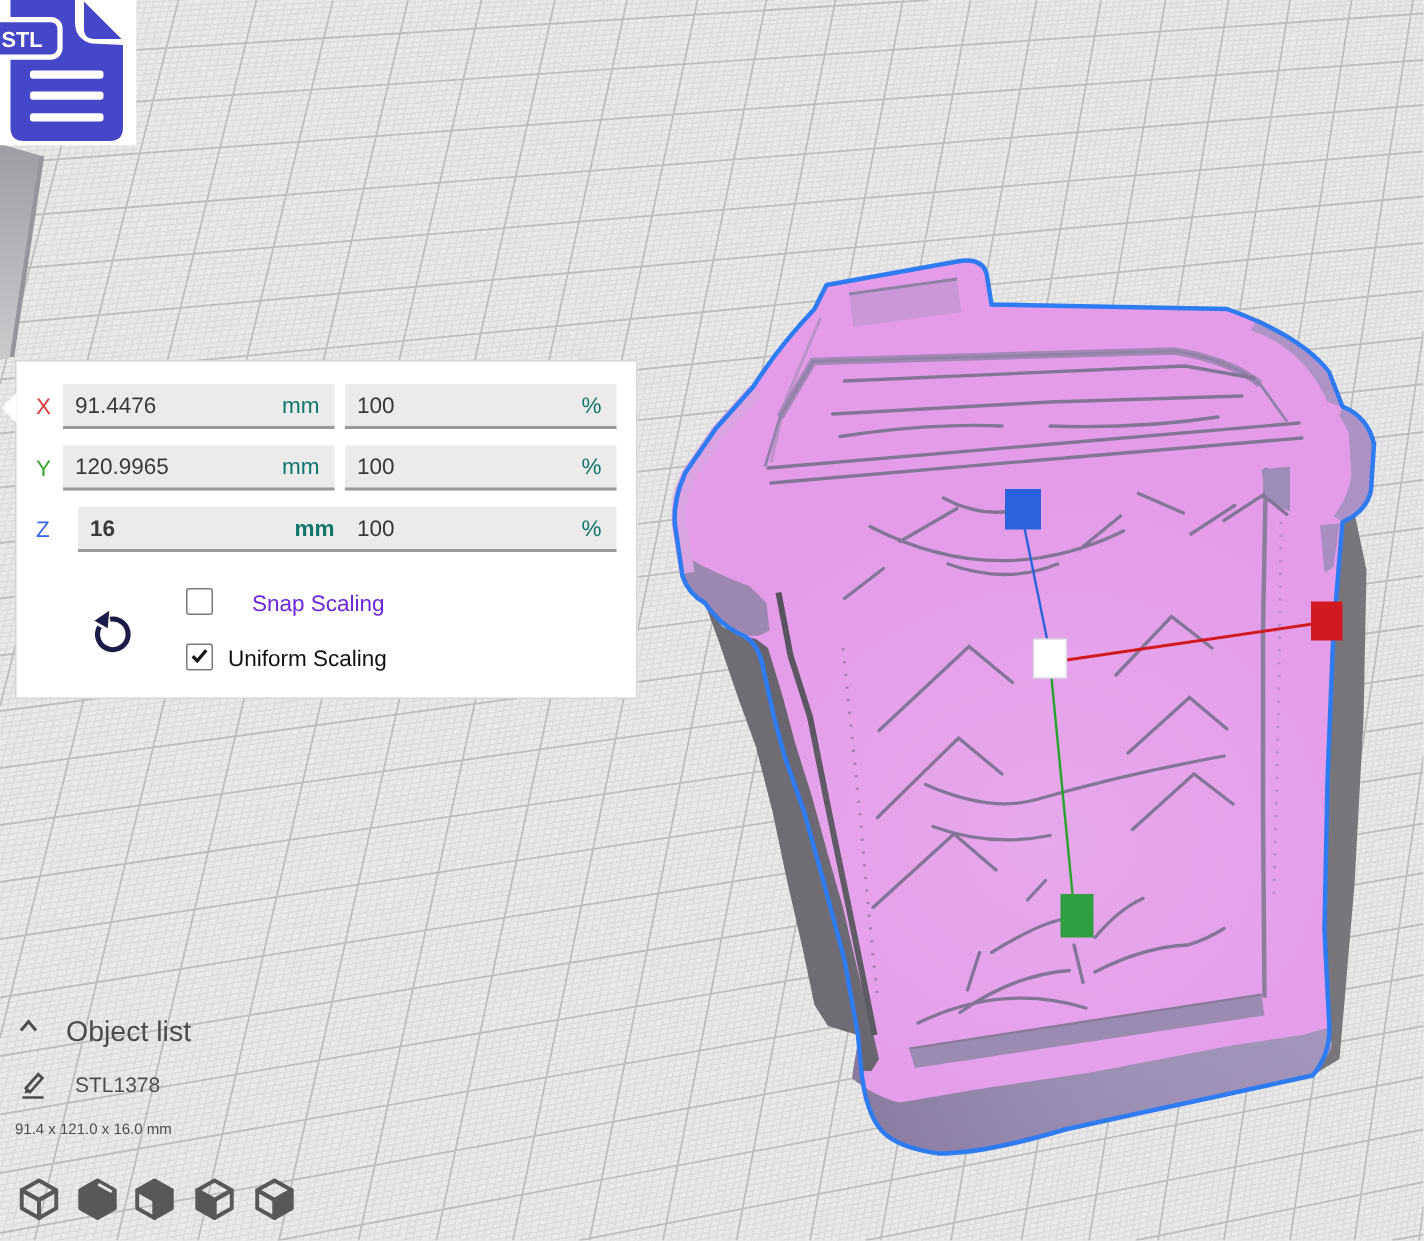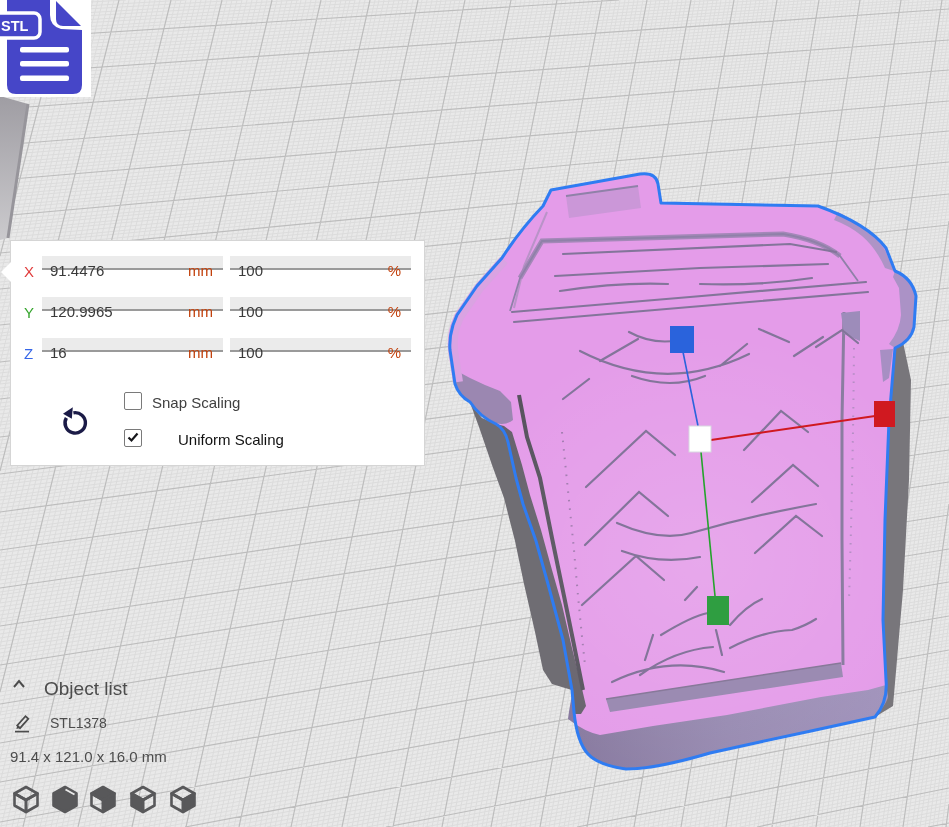--- a/index.html
+++ b/index.html
@@ -1,19 +1,19 @@
 <!DOCTYPE html>
 <html><head><meta charset="utf-8">
 <style>
 html,body{margin:0;padding:0;width:949px;height:827px;overflow:hidden;
 font-family:"Liberation Sans",sans-serif;background:#e9e9e9;}
 .abs{position:absolute;}
-.fld{position:absolute;width:181px;height:14px;background:#ebebeb;border-bottom:2px solid #9a9a9a;
+.fld{position:absolute;width:181px;height:30px;background:#ebebeb;border-bottom:2px solid #9a9a9a;
 font-size:15px;color:#3a3a3a;line-height:30px;padding-left:8px;box-sizing:border-box;}
-.fld .unit{position:absolute;right:10px;color:#c2410c;}
+.fld .unit{position:absolute;right:10px;color:#0f766e;}
 </style></head>
 <body>
 <svg class="abs" style="left:0;top:0" width="949" height="827" viewBox="0 0 949 827">
  <rect x="0" y="0" width="949" height="827" fill="#e9e9e9"></rect>
  <path d="M2 0L0 9M8 0L0 29M19 0L0 70M24 0L-0 90M29 0L0 111M35 0L0 131M40 0L0 152M45 0L0 173M51 0L0 194M56 0L0 214M61 0L0 235M72 0L0 277M77 0L0 299M82 0L0 320M88 0L-0 341M93 0L0 363M98 0L0 384M103 0L-0 406M109 0L0 427M114 0L0 449M124 0L0 492M129 0L0 514M135 0L0 536M140 0L0 558M145 0L0 580M150 0L0 603M155 0L0 625M160 0L0 647M166 0L0 670M176 0L0 715M181 0L0 738M186 0L0 760M191 0L0 783M196 -0L0 806M201 0L1 827M206 0L6 827M211 0L12 827M217 0L17 827M227 0L28 827M232 0L34 827M237 0L40 827M242 0L45 827M247 0L51 827M252 0L56 827M257 0L62 827M262 0L67 827M267 0L73 827M277 0L84 827M282 0L89 827M287 0L95 827M292 0L100 827M297 0L105 827M301 0L111 827M306 0L116 827M311 0L122 827M316 0L127 827M326 0L138 827M331 0L143 827M336 0L149 827M341 0L154 827M346 0L159 827M350 0L165 827M355 0L170 827M360 0L175 827M365 0L181 827M375 0L191 827M379 0L197 827M384 0L202 827M389 0L207 827M394 0L213 827M399 0L218 827M403 0L223 827M408 0L228 827M413 0L234 827M422 0L244 827M427 0L249 827M432 0L255 827M437 0L260 827M441 0L265 827M446 0L270 827M451 0L275 827M455 0L280 827M460 0L286 827M470 0L296 827M474 0L301 827M479 0L306 827M484 0L311 827M488 0L317 827M493 0L322 827M498 0L327 827M502 0L332 827M507 0L337 827M516 0L347 827M521 0L352 827M525 0L357 827M530 0L362 827M534 0L367 827M539 0L372 827M544 0L377 827M548 0L383 827M553 0L388 827M562 0L398 827M566 0L403 827M571 0L408 827M575 0L413 827M580 0L418 827M584 0L423 827M589 0L427 827M593 0L432 827M598 0L437 827M607 0L447 827M611 0L452 827M616 0L457 827M620 0L462 827M625 0L467 827M629 0L472 827M634 0L477 827M638 0L482 827M643 0L486 827M651 0L496 827M656 0L501 827M660 0L506 827M665 0L511 827M669 0L516 827M673 0L520 827M678 0L525 827M682 0L530 827M686 0L535 827M695 0L545 827M700 0L549 827M704 0L554 827M708 0L559 827M713 0L564 827M717 0L568 827M721 0L573 827M726 0L578 827M730 0L583 827M738 0L592 827M743 0L597 827M747 0L602 827M751 0L606 827M756 0L611 827M760 0L616 827M764 0L620 827M768 0L625 827M773 0L630 827M781 0L639 827M785 0L644 827M789 0L648 827M794 0L653 827M798 0L658 827M802 0L662 827M806 0L667 827M811 0L672 827M815 0L676 827M823 0L685 827M827 0L690 827M831 0L695 827M836 0L699 827M840 0L704 827M844 0L708 827M848 0L713 827M852 0L717 827M856 0L722 827M864 0L731 827M869 0L736 827M873 0L740 827M877 -0L745 827M881 -0L749 827M885 0L754 827M889 0L758 827M893 0L763 827M897 0L767 827M905 0L776 827M909 -0L780 827M913 0L785 827M918 0L789 827M922 -0L794 827M926 0L798 827M930 -0L803 827M934 0L807 827M938 0L812 827M946 -0L820 827M949 4L825 827M949 31L829 827M949 58L834 827M949 85L838 827M949 112L842 827M949 139L847 827M949 166L851 827M949 193L855 827M949 249L864 827M949 276L869 827M949 304L873 827M949 332L877 827M949 361L882 827M949 389L886 827M949 418L890 827M949 446L894 827M949 475L899 827M949 534L907 827M949 563L912 827M949 592L916 827M949 622L920 827M949 652L925 827M949 682L929 827M949 712L933 827M949 742L937 827M949 773L942 827M0 0L6 0M0 7L126 0M0 11L185 0M0 14L242 0M0 18L299 0M0 21L355 0M0 25L409 0M0 28L463 0M0 32L516 0M0 35L568 0M0 42L669 0M0 46L719 0M0 49L767 0M0 53L815 0M0 56L862 0M0 60L909 0M0 63L949 0M0 67L949 3M0 70L949 6M0 77L949 12M0 81L949 15M0 84L949 18M0 88L949 21M0 91L949 25M0 95L949 28M0 99L949 31M0 102L949 34M0 106L949 37M0 113L949 43M0 116L949 46M0 120L949 49M0 123L949 52M0 127L949 55M0 130L949 58M0 134L949 61M0 138L949 64M0 141L949 67M0 148L949 73M0 152L949 76M0 155L949 79M0 159L949 82M0 163L949 85M0 166L949 88M-0 170L949 91M0 173L949 95M0 177L949 98M0 184L949 104M0 188L949 107M0 191L949 110M0 195L949 113M0 198L949 116M0 202L949 119M0 206L949 122M0 209L949 125M0 213L949 128M0 220L949 135M0 224L949 138M0 227L949 141M0 231L949 144M0 234L949 147M0 238L949 150M0 242L949 153M0 245L949 156M0 249L949 159M0 256L949 166M0 260L949 169M0 263L949 172M0 267L949 175M0 271L949 178M0 274L949 181M0 278L949 184M0 282L949 187M0 285L949 190M0 293L949 197M0 296L949 200M0 300L949 203M0 303L949 206M0 307L949 209M0 311L949 212M0 314L949 215M0 318L949 219M0 322L949 222M0 329L949 228M0 333L949 231M0 336L949 234M0 340L949 237M0 344L949 241M0 348L949 244M0 351L949 247M0 355L949 250M0 359L949 253M0 366L949 260M0 370L949 263M0 373L949 266M0 377L949 269M0 381L949 272M0 384L949 275M0 388L949 279M0 392L949 282M0 396L949 285M0 403L949 291M0 407L949 294M0 410L949 298M0 414L949 301M0 418L949 304M0 422L949 307M0 425L949 310M0 429L949 314M0 433L949 317M0 440L949 323M0 444L949 326M0 448L949 330M0 452L949 333M0 455L949 336M0 459L949 339M0 463L949 342M0 467L949 346M0 470L949 349M0 478L949 355M0 482L949 359M0 485L949 362M-0 489L949 365M0 493L949 368M0 497L949 371M0 500L949 375M-0 504L949 378M0 508L949 381M-0 516L949 388M-0 519L949 391M0 523L949 394M0 527L949 397M-0 531L949 401M0 534L949 404M0 538L949 407M0 542L949 410M0 546L949 414M0 553L949 420M0 557L949 423M0 561L949 427M0 565L949 430M0 569L949 433M0 573L949 436M0 576L949 440M0 580L949 443M0 584L949 446M0 592L949 453M0 595L949 456M0 599L949 459M0 603L949 463M0 607L949 466M0 611L949 469M0 615L949 473M-0 619L949 476M0 622L949 479M0 630L949 486M0 634L949 489M0 638L949 492M0 642L949 496M-0 646L949 499M0 649L949 502M0 653L949 506M0 657L949 509M0 661L949 512M0 669L949 519M0 673L949 522M0 676L949 525M0 680L949 529M0 684L949 532M0 688L949 535M0 692L949 539M-0 696L949 542M0 700L949 545M0 708L949 552M0 712L949 555M0 715L949 559M0 719L949 562M0 723L949 565M0 727L949 569M0 731L949 572M0 735L949 576M0 739L949 579M0 747L949 586M-0 751L949 589M0 755L949 592M0 759L949 596M-0 762L949 599M0 766L949 602M0 770L949 606M0 774L949 609M0 778L949 613M0 786L949 619M0 790L949 623M-0 794L949 626M-0 798L949 629M0 802L949 633M0 806L949 636M0 810L949 640M0 814L949 643M0 818L949 646M0 826L949 653M15 827L949 657M37 827L949 660M58 827L949 663M80 827L949 667M101 827L949 670M122 827L949 674M143 827L949 677M164 827L949 681M206 827L949 687M226 827L949 691M247 827L949 694M267 827L949 698M287 827L949 701M307 827L949 705M327 827L949 708M347 827L949 711M367 827L949 715M406 827L949 722M425 827L949 725M445 827L949 729M464 827L949 732M483 827L949 736M502 827L949 739M521 827L949 742M540 827L949 746M558 827L949 749M595 827L949 756M614 827L949 760M632 827L949 763M650 827L949 767M668 827L949 770M686 827L949 774M704 827L949 777M722 827L949 781M740 827L949 784M775 827L949 791M792 827L949 795M809 827L949 798M827 827L949 802M844 827L949 805M861 827L949 809M878 827L949 812M895 827L949 816M911 827L949 819M945 827L949 826" stroke="#dcdcdc" stroke-width="1" fill="none"></path>
  <path d="M13 0L0 49M66 0L0 256M119 0L0 471M171 0L0 692M222 0L23 827M272 0L78 827M321 0L132 827M370 0L186 827M418 0L239 827M465 0L291 827M511 0L342 827M557 0L393 827M602 0L442 827M647 0L491 827M691 0L540 827M734 0L587 827M777 0L634 827M819 0L681 827M860 0L726 827M901 0L772 827M942 0L816 827M949 221L860 827M949 504L903 827M949 804L946 827M0 4L67 0M0 39L619 0M0 74L949 9M0 109L949 40M0 145L949 70M0 180L949 101M0 216L949 131M0 253L949 162M0 289L949 194M0 325L949 225M0 362L949 256M0 399L949 288M0 437L949 320M0 474L949 352M0 512L949 384M0 550L949 417M0 588L949 450M0 626L949 482M0 665L949 515M0 704L949 549M0 743L949 582M0 782L949 616M0 822L949 650M185 827L949 684M386 827L949 718M577 827L949 753M757 827L949 788M928 827L949 823" stroke="#bdbdbd" stroke-width="1.2" fill="none"></path>
  <defs>
       <linearGradient id="wedge" x1="0" y1="0" x2="0" y2="1">
   <stop offset="0" stop-color="#9f9da3"></stop>
         <stop offset="1" stop-color="#cbcacd"></stop>
@@ -97,47 +97,47 @@
  <text x="1" y="31" font-family="Liberation Sans,sans-serif" font-size="14.5" font-weight="bold" fill="#fff">STL</text>
 </svg>
 
 <div class="abs" style="left:10px;top:240px;width:413px;height:224px;background:#fff;border:1px solid #d5d5d5;"></div>
 <div class="abs" style="left:1px;top:262px;width:0;height:0;border-top:10px solid transparent;border-bottom:10px solid transparent;border-right:10px solid #fff;"></div>
 <div class="abs" style="left:24px;top:263px;width:14px;height:18px;color:#e03c3c;font-size:15px;">X</div>
 <div class="abs" style="left:24px;top:304px;width:14px;height:18px;color:#36a52e;font-size:15px;">Y</div>
 <div class="abs" style="left:24px;top:345px;width:14px;height:18px;color:#3666e8;font-size:15px;">Z</div>
 <div class="fld" style="left:42px;top:256px;">91.4476<span class="unit">mm</span></div>
 <div class="fld" style="left:42px;top:297px;">120.9965<span class="unit">mm</span></div>
-<div class="fld" style="left:42px;top:338px;">16<span class="unit">mm</span></div>
+<div class="fld" style="left:52px;top:338px;font-weight:bold;">16<span class="unit">mm</span></div>
 <div class="fld" style="left:230px;top:256px;">100<span class="unit">%</span></div>
 <div class="fld" style="left:230px;top:297px;">100<span class="unit">%</span></div>
 <div class="fld" style="left:230px;top:338px;">100<span class="unit">%</span></div>
 <svg class="abs" style="left:62px;top:405px" width="28" height="32" viewBox="0 0 28 32">
   <path d="M11.4 7.85 A 10.2 10.2 0 1 1 4.37 12.8" fill="none" stroke="#1b1b47" stroke-width="3.4"></path>
   <polygon points="1.0,8.8 10.8,2.2 9.8,13.8" fill="#1b1b47"></polygon>
 </svg>
 <div class="abs" style="left:124px;top:392px;width:16px;height:16px;border:1.5px solid #7a7a7a;border-radius:2px;background:#fff;"></div>
-<div class="abs" style="left:152px;top:394px;font-size:15px;color:#404040;text-align:right;">Snap Scaling</div>
+<div class="abs" style="left:168px;top:394px;font-size:15px;color:#6d28d9;text-align:right;">Snap Scaling</div>
 <div class="abs" style="left:124px;top:429px;width:16px;height:16px;border:1.5px solid #7a7a7a;border-radius:2px;background:#fff;"></div>
 <svg class="abs" style="left:127px;top:432px" width="12" height="11" viewBox="0 0 12 11">
     <path d="M1.5 5.5 L4.5 8.5 L10.5 1.5" stroke="#16161a" stroke-width="2.2" fill="none"></path>
   </svg>
-<div class="abs" style="left:152px;top:431px;font-size:15px;color:#111;margin-left:26px;">Uniform Scaling</div>
+<div class="abs" style="left:152px;top:431px;font-size:15px;color:#111;">Uniform Scaling</div>
 
 <svg class="abs" style="left:12px;top:678px" width="14" height="12" viewBox="0 0 14 12">
     <path d="M2 9 L7 3 L12 9" stroke="#4c4c4c" stroke-width="2" fill="none"></path>
   </svg>
 <div class="abs" style="left:44px;top:678px;font-size:19px;color:#4c4c4c;">Object list</div>
 <svg class="abs" style="left:13px;top:714px" width="18" height="19" viewBox="0 0 18 19">
  <path d="M4.2 11.5 L12.5 2.2 L15.3 4.8 L7 14.1 Z" fill="none" stroke="#4c4c4c" stroke-width="1.8"></path>
  <path d="M4.2 11.5 L3.4 15 L7 14.1 Z" fill="#4c4c4c"></path>
  <line x1="2" y1="17.6" x2="16" y2="17.6" stroke="#4c4c4c" stroke-width="1.7"></line>
 </svg>
 <div class="abs" style="left:50px;top:715px;font-size:14px;color:#4c4c4c;text-align:right;">STL1378</div>
-<div class="abs" style="left:10px;top:748px;font-size:15px;color:#4c4c4c;">91.4 x 121.0 x 16.0 mm</div>
+<div class="abs" style="left:10px;top:748px;font-size:10px;color:#4c4c4c;">91.4 x 121.0 x 16.0 mm</div>
 
 <svg class="abs" style="left:12px;top:785px" width="28" height="29" viewBox="0 0 28 29">
     <path d="M14 2 L25.5 8.5 L14 15 L2.5 8.5 Z" fill="none" stroke="#58585a" stroke-width="2.6" stroke-linejoin="round"></path>
     <path d="M2.5 8.5 L14 15 L14 27 L2.5 20.5 Z" fill="none" stroke="#58585a" stroke-width="2.6" stroke-linejoin="round"></path>
     <path d="M25.5 8.5 L14 15 L14 27 L25.5 20.5 Z" fill="none" stroke="#58585a" stroke-width="2.6" stroke-linejoin="round"></path>
   </svg>
 <svg class="abs" style="left:51px;top:785px" width="28" height="29" viewBox="0 0 28 29">
     <path d="M14 2 L25.5 8.5 L25.5 20.5 L14 27 L2.5 20.5 L2.5 8.5 Z" fill="#58585a" stroke="#58585a" stroke-width="2.6" stroke-linejoin="round"></path>
     <path d="M14.5 4.5 L23.5 9.5" stroke="#e9e9e9" stroke-width="2" fill="none"></path>
   </svg>

